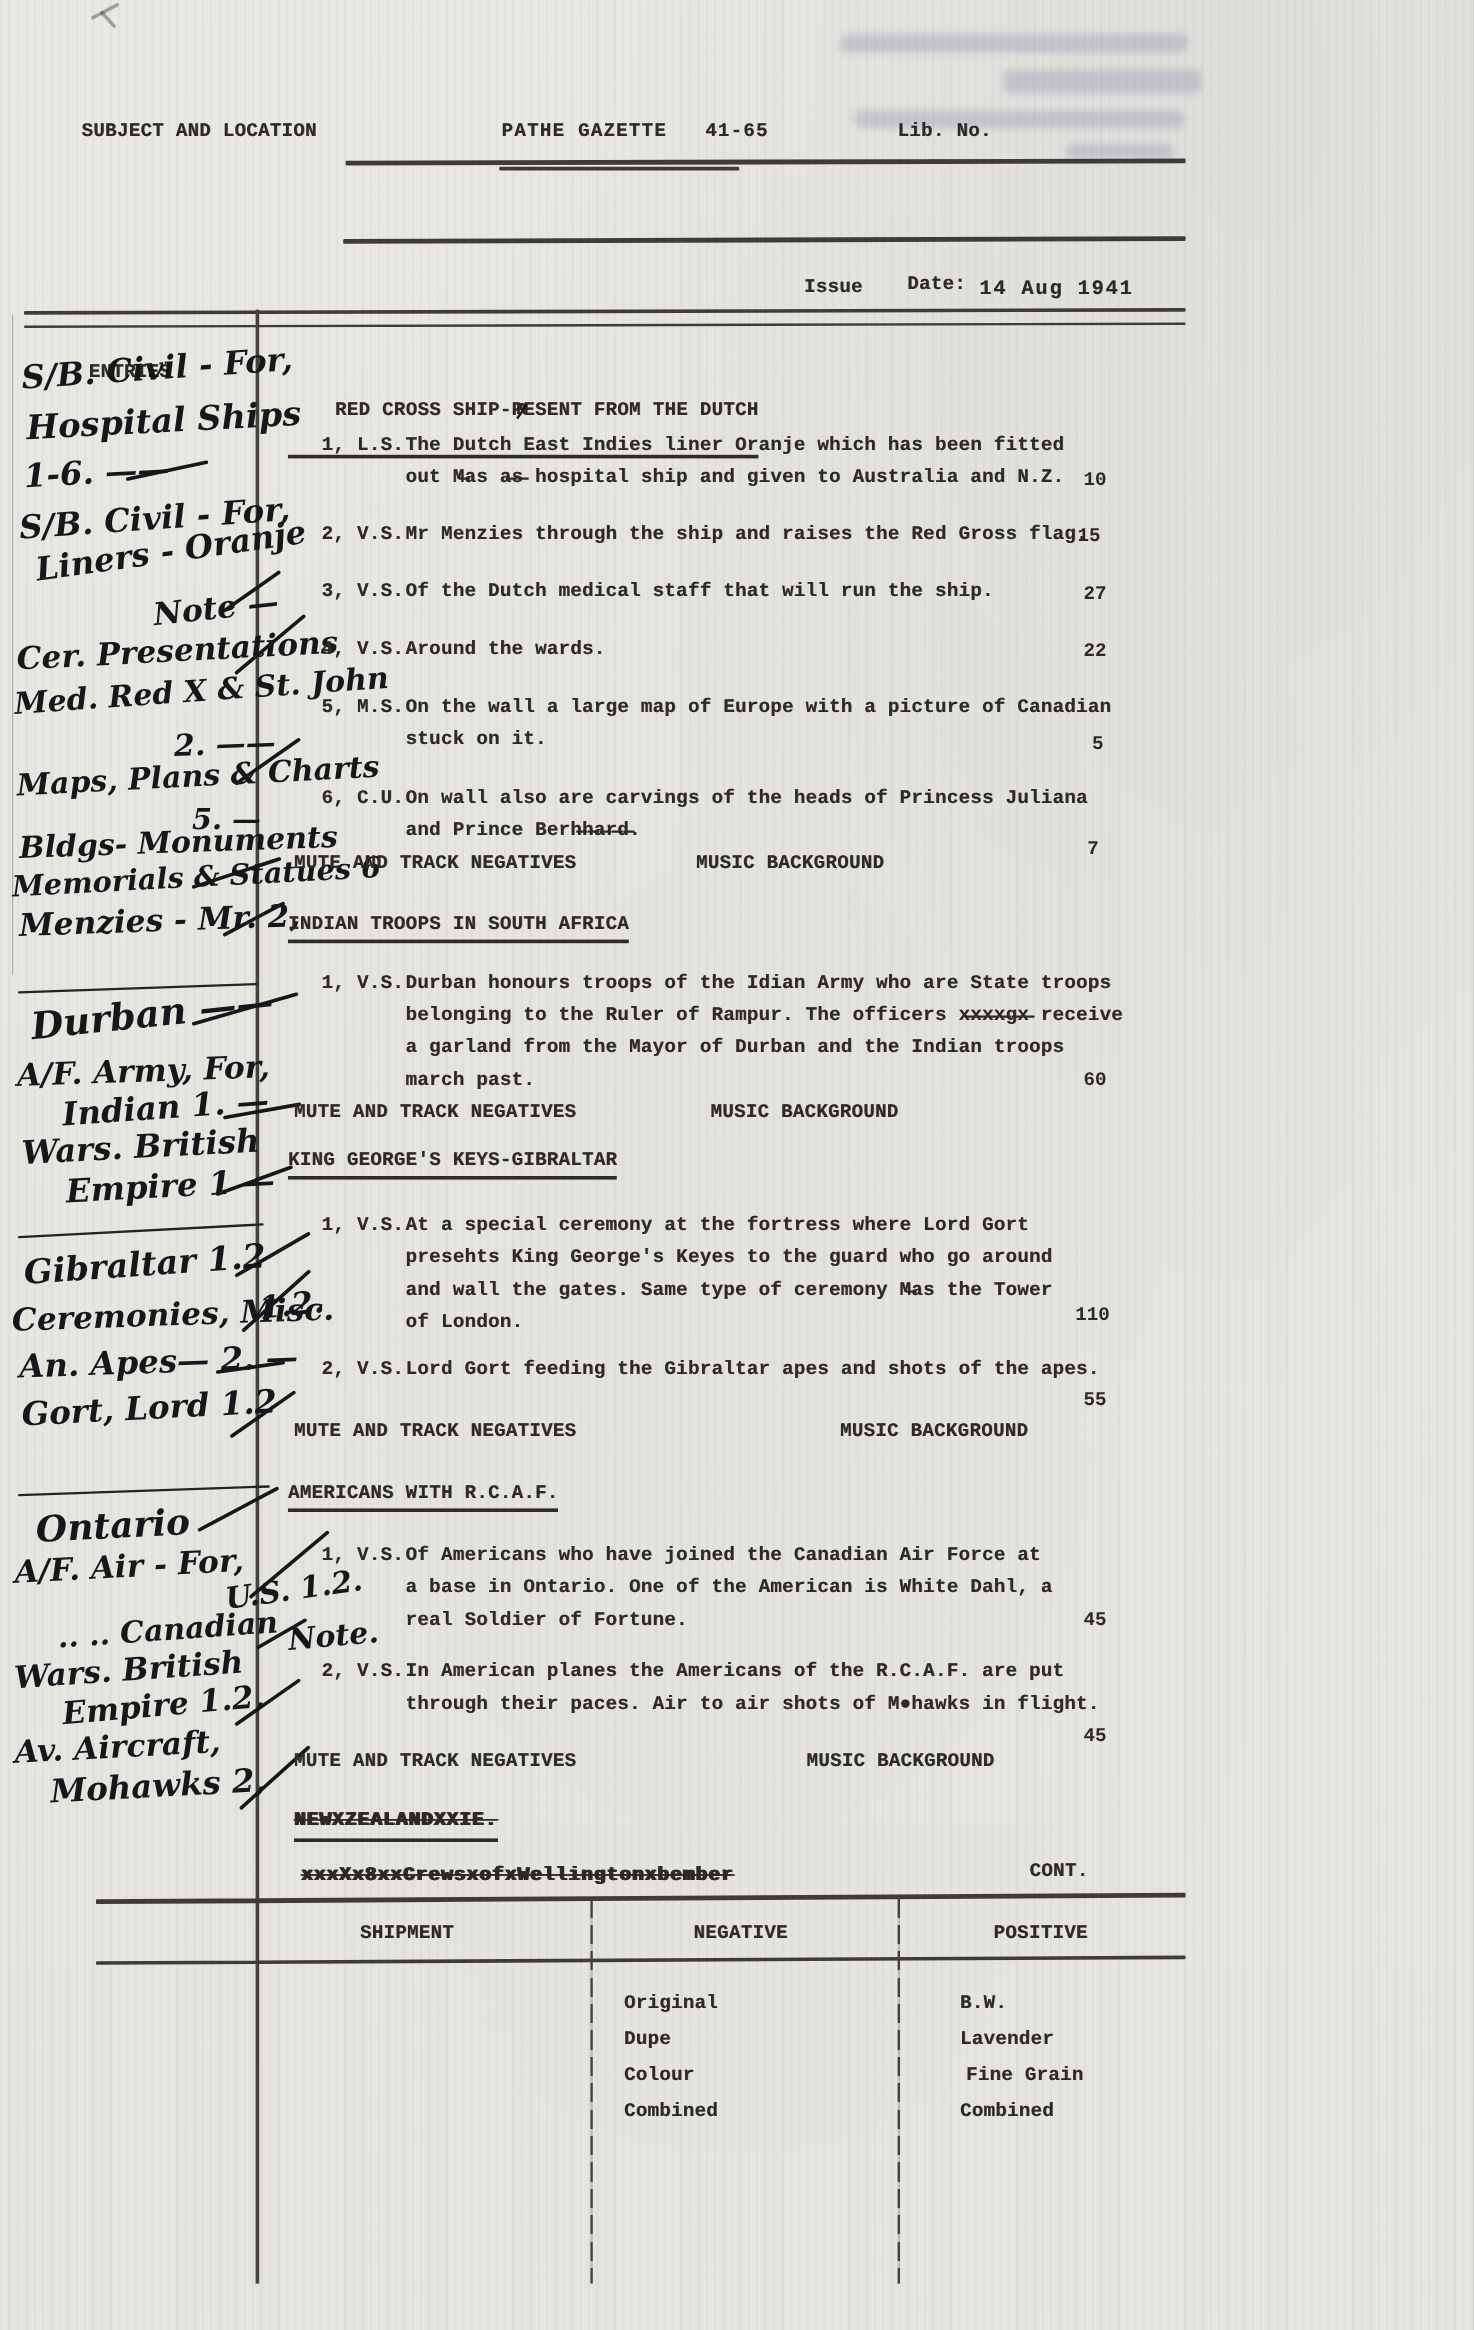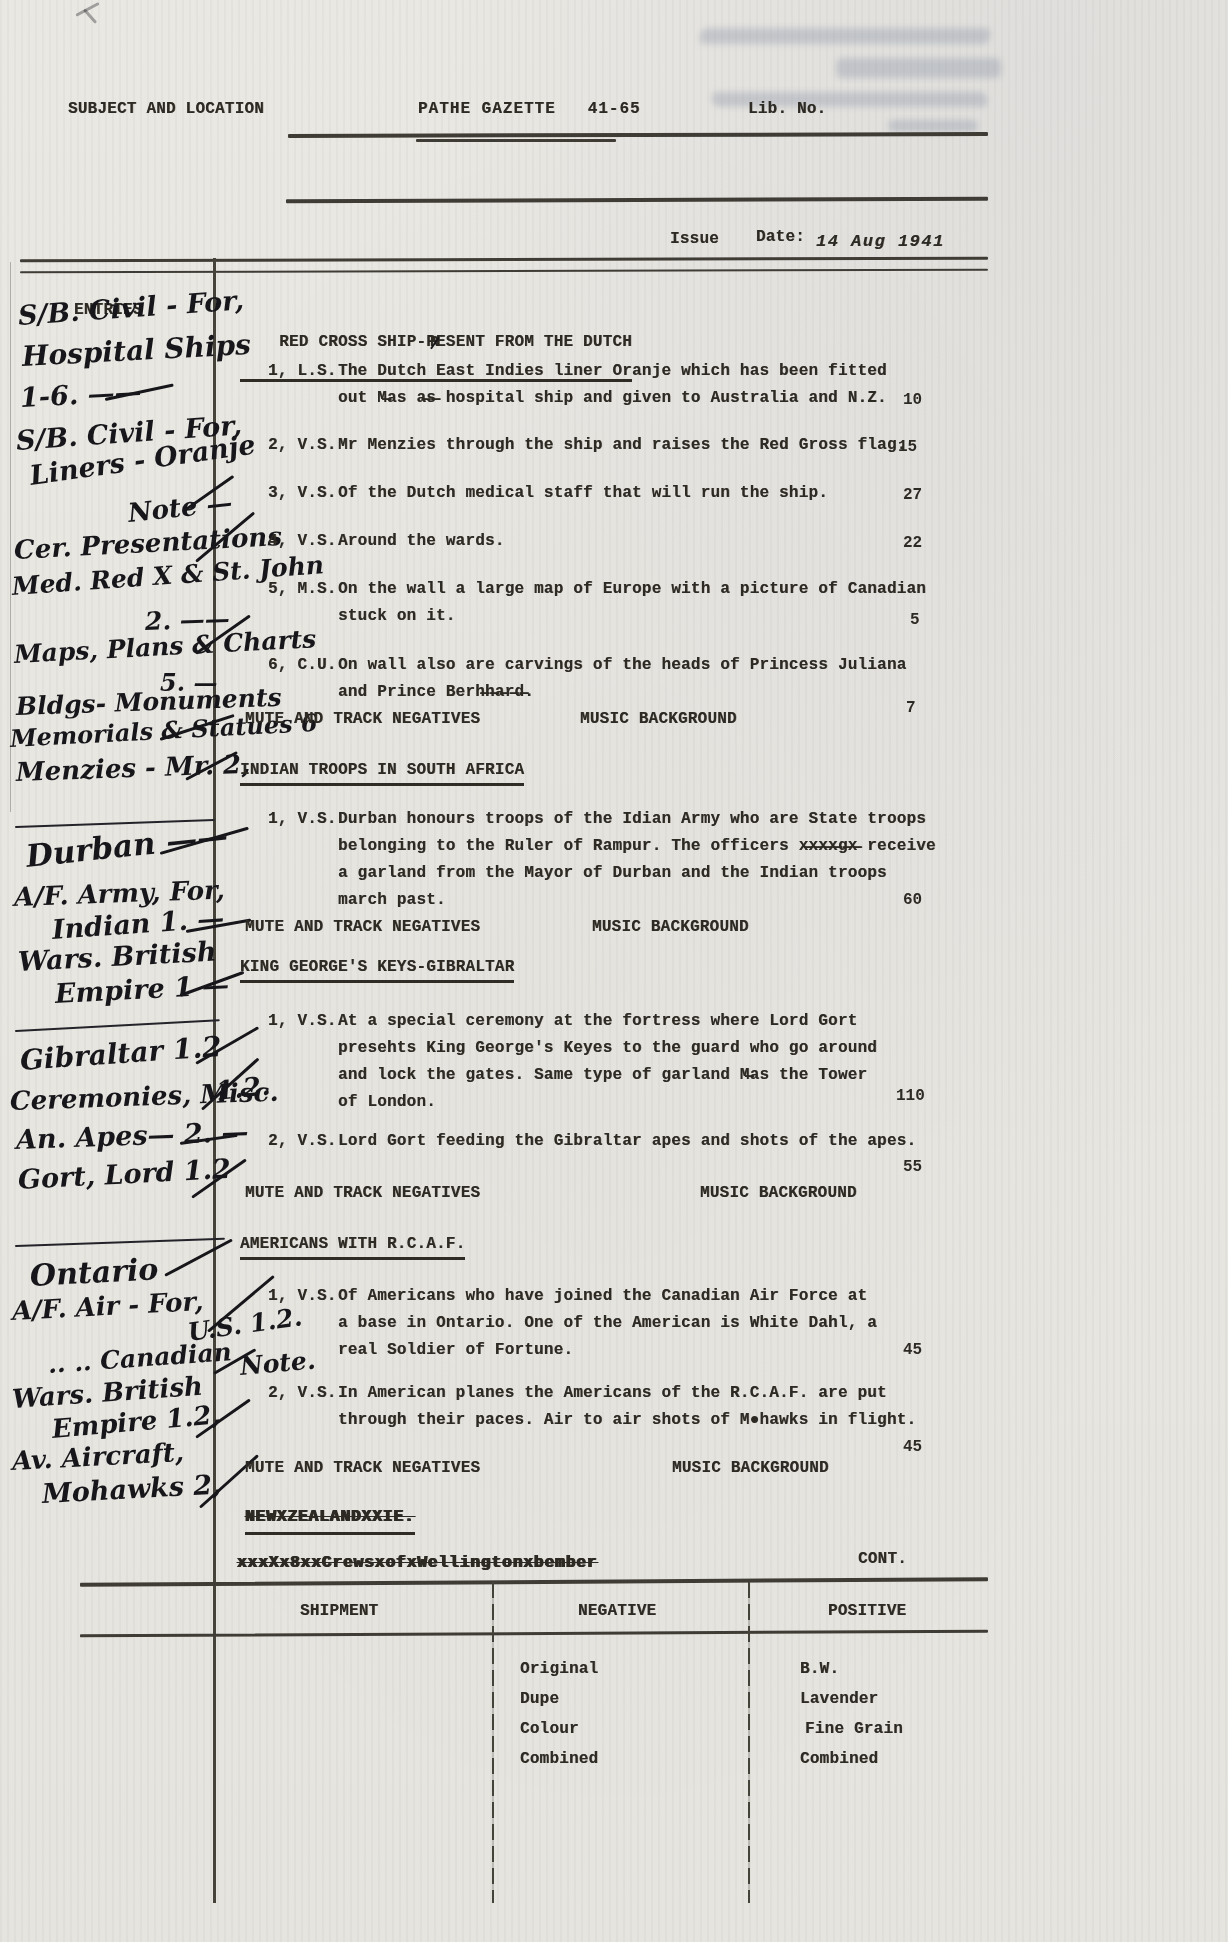--- a/index.html
+++ b/index.html
@@ -51,21 +51,21 @@
 
   <div class="t" style="left:68px;top:96px;">SUBJECT AND LOCATION</div>
   <div class="t" style="left:418px;top:96px;letter-spacing:1px;">PATHE GAZETTE   41-65</div>
   <div class="t" style="left:748px;top:96px;">Lib. No.</div>
   <div class="rule" style="left:416px;top:139px;width:200px;height:3px;"></div>
   <div class="rule" style="left:288px;top:133px;width:700px;height:4px;transform:rotate(-.15deg);"></div>
   <div class="rule" style="left:286px;top:198px;width:702px;height:4px;transform:rotate(-.2deg);"></div>
 
   <div class="t" style="left:670px;top:226px;">Issue</div>
   <div class="t" style="left:756px;top:224px;">Date:</div>
-  <div class="t t-big" style="left:816px;top:228px;letter-spacing:1.5px;font-style:italic;">14 Aug 1941</div>
+  <div class="t t-big" style="left:816px;top:228px;letter-spacing:1.5px;">14 Aug 1941</div>
 
   <div class="rule" style="left:20px;top:258px;width:968px;height:3px;transform:rotate(-.15deg);"></div>
   <div class="rule" style="left:20px;top:270px;width:968px;height:2px;transform:rotate(-.15deg);"></div>
 
   <div class="vline" style="left:213px;top:258px;width:3px;height:1645px;"></div>
   <div class="vline faint" style="left:10px;top:262px;width:1px;height:550px;"></div>
 
   <div class="t" style="left:74px;top:284px;margin-top:13px;">ENTRIES</div>
 
   <div class="hw" style="left:18px;top:300px;font-size:27px;transform:rotate(-4deg);">S/B. Civil - For,</div>
@@ -204,21 +204,21 @@
   <div class="t" style="left:245px;top:914px;">MUTE AND TRACK NEGATIVES</div>
   <div class="t" style="left:592px;top:914px;">MUSIC BACKGROUND</div>
 
   <div class="t heading" style="left:240px;top:955px;">KING GEORGE'S KEYS-GIBRALTAR</div>
 
   <div class="item" style="top:1008px;">
     <span class="t ilabel">1, V.S.</span>
     <div>
         <div class="t iline">At a special ceremony at the fortress where Lord Gort</div>
          <div class="t iline">presehts King George's Keyes to the guard who go around</div>
-         <div class="t iline">and lock the gates. Same type of garland M̶as the Tower</div>
+         <div class="t iline">and wall the gates. Same type of ceremony M̶as the Tower</div>
          <div class="t iline">of London.</div>
       </div>
   </div>
   <div class="num" style="left:896px;top:1086px;">110</div>
 
   <div class="item" style="top:1128px;">
     <span class="t ilabel">2, V.S.</span>
     <div>
         <div class="t iline">Lord Gort feeding the Gibraltar apes and shots of the apes.</div>
       </div>
@@ -246,21 +246,21 @@
         <div class="t iline">In American planes the Americans of the R.C.A.F. are put</div>
          <div class="t iline">through their paces. Air to air shots of M●hawks in flight.</div>
       </div>
   </div>
   <div class="num" style="left:903px;top:1437px;">45</div>
 
   <div class="t" style="left:245px;top:1455px;">MUTE AND TRACK NEGATIVES</div>
   <div class="t" style="left:672px;top:1455px;">MUSIC BACKGROUND</div>
 
   <div class="t struckhead" style="left:245px;top:1504px;letter-spacing:1px;">NEWXZEALANDXXIE.</div>
-  <div class="t struckline" style="left:237px;top:1550px;">xxxXx8xxCrewsxofxWellingtonxbember</div>
+  <div class="t struckline" style="left:251px;top:1550px;">xxxXx8xxCrewsxofxWellingtonxbember</div>
   <div class="t" style="left:858px;top:1546px;">CONT.</div>
 
   <div class="rule" style="left:80px;top:1580px;width:908px;height:4px;transform:rotate(-.35deg);"></div>
   <div class="t" style="left:300px;top:1598px;">SHIPMENT</div>
   <div class="t" style="left:578px;top:1598px;">NEGATIVE</div>
   <div class="t" style="left:828px;top:1598px;">POSITIVE</div>
   <div class="rule" style="left:80px;top:1632px;width:908px;height:3px;transform:rotate(-.3deg);"></div>
 
   <div class="vdash" style="left:492px;top:1582px;height:321px;"></div>
   <div class="vdash" style="left:748px;top:1582px;height:321px;"></div>

